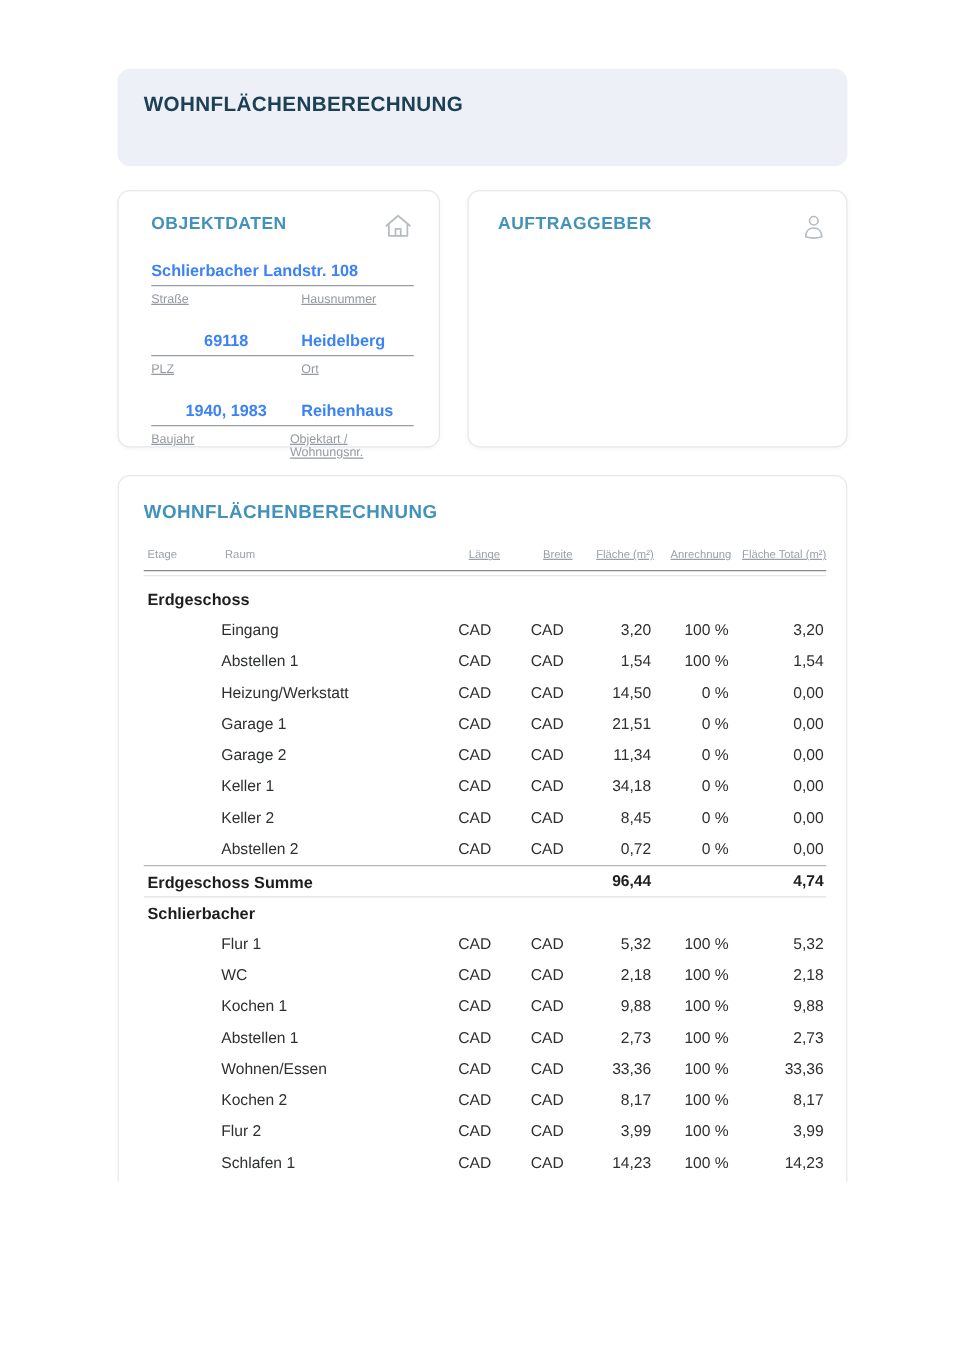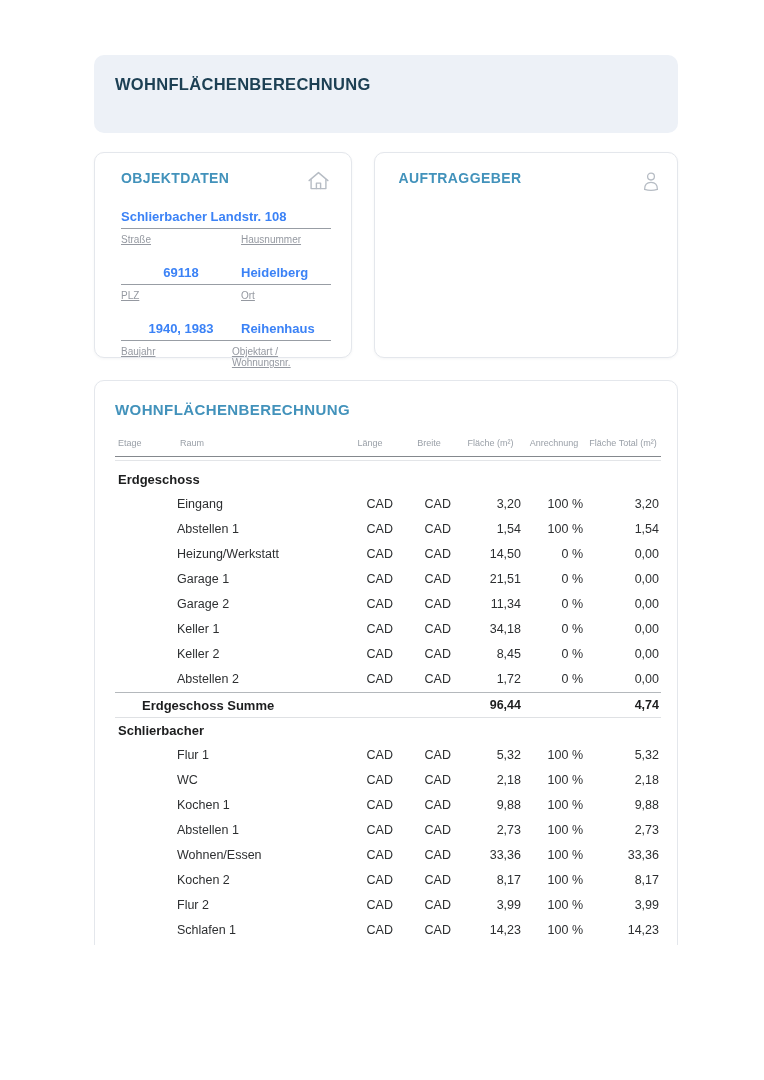--- a/index.html
+++ b/index.html
@@ -67,36 +67,36 @@
     border-bottom: 1px solid #84888d;
     position: relative; margin-bottom: 10px;
     align-items: end;
   }
   .thead::after {
     content: ""; position: absolute; left: 0; right: 0; bottom: -5px;
     height: 1px; background: #e3e5e8;
   }
   .th { font-size: 9px; color: #9aa0a8; line-height: 11px; }
   .th.left { text-align: left; padding-left: 3px; }
-  .th.ctr { text-align: center; }
+  .th.ctr { text-align: right; text-decoration: underline; }
 
   .row { height: 25px; }
   .cell { font-size: 12.5px; color: #2d2f31; line-height: 15px; }
   .span2 { grid-column: 1 / span 2; }
   .section-name { font-size: 13px; font-weight: bold; color: #1c1d1e; padding-left: 3px; }
   .raum { padding-left: 0; }
   .num { text-align: right; }
   .c3.num, .c4.num { padding-right: 7px; }
   .c5.num, .c6.num, .c7.num { padding-right: 2px; }
   .sum-row {
     height: 26px;
     border-top: 1px solid #b4b8bc;
     border-bottom: 1px solid #dfe1e4;
   }
-  .sum-label { font-size: 13px; font-weight: bold; color: #1c1d1e; padding-left: 3px; margin-left: 24px; }
+  .sum-label { font-size: 13px; font-weight: bold; color: #1c1d1e; padding-left: 3px; }
   .sum-val { font-weight: bold; color: #1c1d1e; }
 </style>
 </head>
 <body>
 
 <div class="page">
 
   <div class="header-card">
     <h1 class="page-title">WOHNFLÄCHENBERECHNUNG</h1>
   </div>
@@ -243,21 +243,21 @@
             <div class="cell c4 num">CAD</div>
             <div class="cell c5 num">8,45</div>
             <div class="cell c6 num">0 %</div>
             <div class="cell c7 num">0,00</div>
           </div>
           <div class="grid-row row">
             <div class="cell c1"></div>
             <div class="cell c2 raum">Abstellen 2</div>
             <div class="cell c3 num">CAD</div>
             <div class="cell c4 num">CAD</div>
-            <div class="cell c5 num">1,72</div>
+            <div class="cell c5 num">0,72</div>
             <div class="cell c6 num">0 %</div>
             <div class="cell c7 num">0,00</div>
           </div>
           <div class="grid-row row sum-row">
             <div class="cell span2 sum-label">Erdgeschoss Summe</div>
             <div class="cell c3"></div>
             <div class="cell c4"></div>
             <div class="cell c5 num sum-val">96,44</div>
             <div class="cell c6"></div>
             <div class="cell c7 num sum-val">4,74</div>

